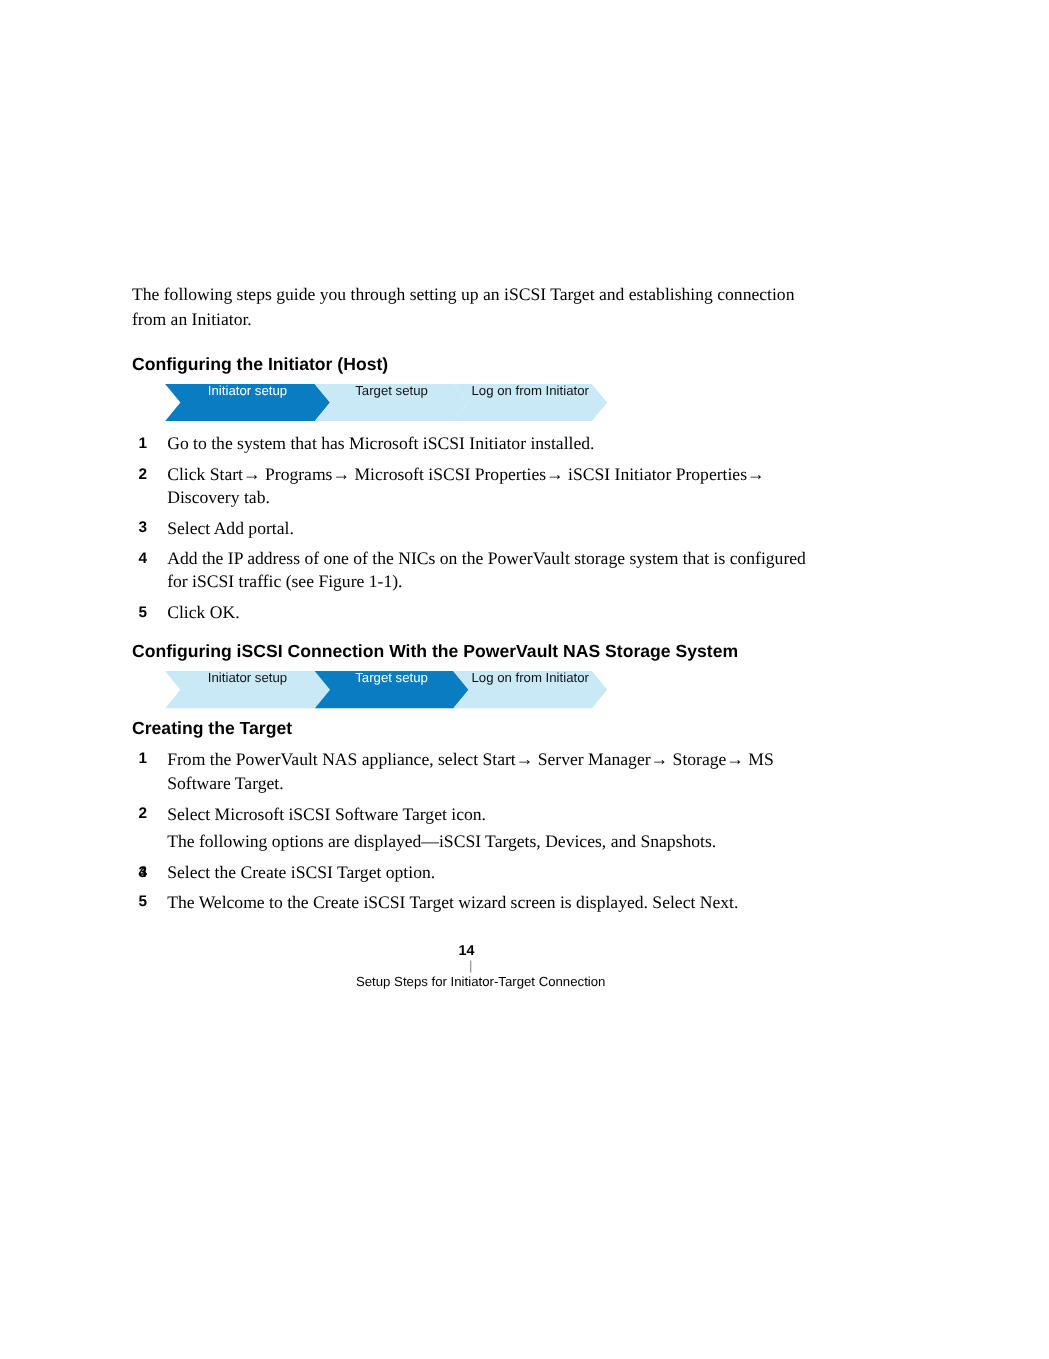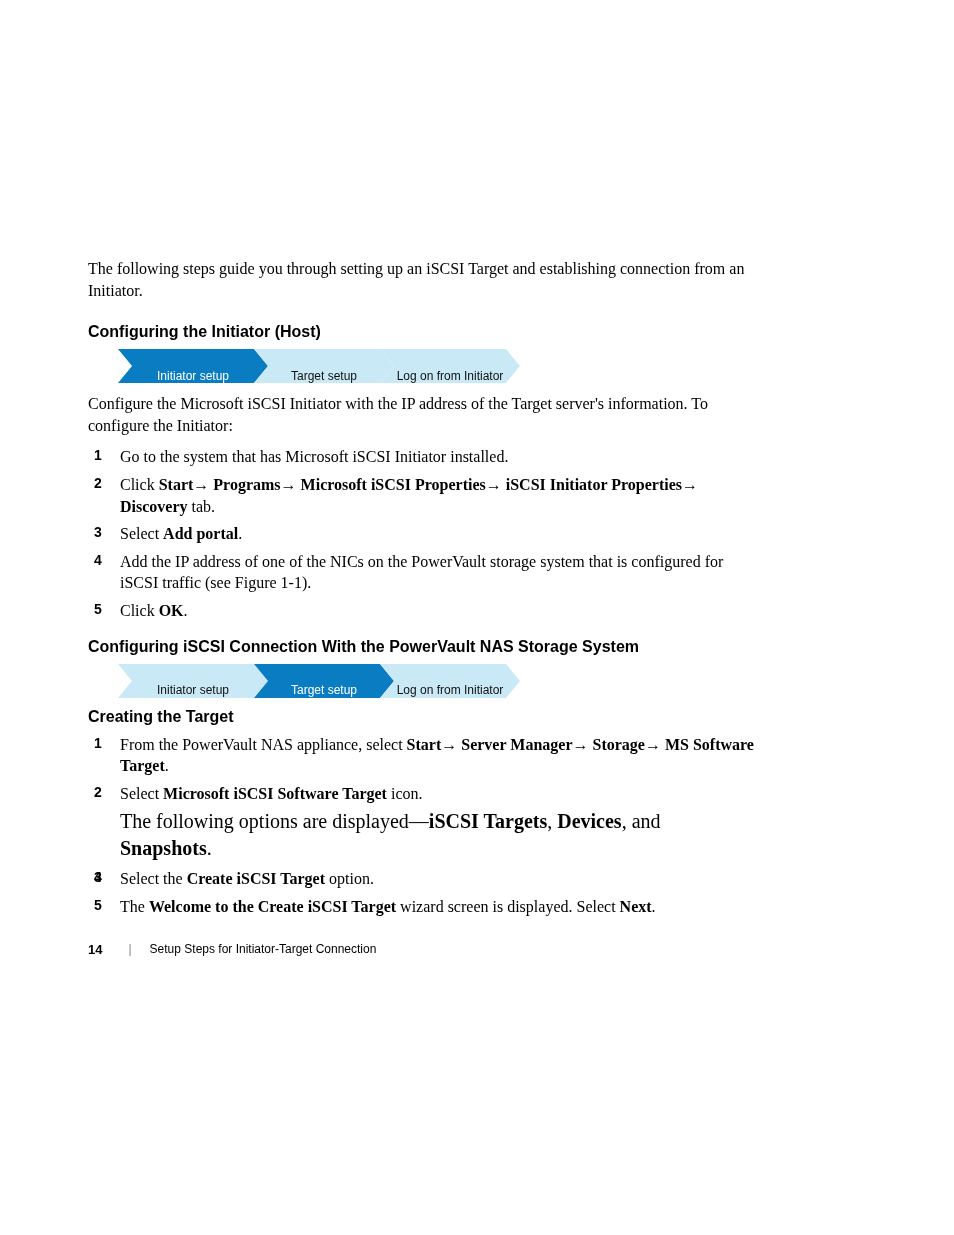--- a/index.html
+++ b/index.html
@@ -4,21 +4,21 @@
 <style>
   html, body {
     margin: 0;
     padding: 0;
     width: 954px;
     background: #fff;
     font-family: Georgia, 'Times New Roman', serif;
     color: #000;
   }
   .page {
-    padding: 258px 200px 0 88px;
+    padding: 258px 200px 0 120px;
     width: 954px;
     box-sizing: border-box;
   }
   .intro {
     font-size: 16px;
     line-height: 1.35;
     margin-bottom: 22px;
   }
   .section-heading {
     font-family: Arial, Helvetica, sans-serif;
@@ -31,21 +31,21 @@
     margin: 6px 0 10px 30px;
     height: 34px;
     position: relative;
     display: flex;
     align-items: center;
   }
   .arrow {
     position: relative;
     height: 34px;
     display: flex;
-    align-items: flex-end;
+    align-items: flex-start;
     justify-content: center;
     font-family: Arial, Helvetica, sans-serif;
     font-size: 12px;
     box-sizing: border-box;
     line-height: 1.1;
     text-align: center;
   }
   .arrow .label {
     position: relative;
     z-index: 2;
@@ -83,32 +83,33 @@
     margin-bottom: 6px;
   }
   ol.steps > li .num {
     position: absolute;
     left: 6px;
     top: 0;
     font-family: Arial, Helvetica, sans-serif;
     font-weight: 700;
     font-size: 14px;
   }
-  .bold { font-weight: 700; }
+  .bold { font-weight: 400; }
   .subtext {
-    font-size: 20px;
+    font-size: 16px;
     line-height: 1.35;
     margin-top: 4px;
   }
   .footer {
     margin-top: 24px;
     display: flex;
     align-items: center;
     font-family: Arial, Helvetica, sans-serif;
     font-size: 12px;
+    flex-direction: column;
   }
   .pagenum {
     font-weight: 700;
     font-size: 13px;
     margin-right: 26px;
   }
   .footer-sep {
     color: #888;
     margin-right: 18px;
   }
@@ -136,21 +137,20 @@
       <span class="label">Target setup</span>
     </div>
     <div class="arrow inactive aw3">
       <svg viewBox="0 0 140 34" preserveAspectRatio="none">
           <polygon points="0,0 126,0 140,17 126,34 0,34 14,17" fill="#c9e9f6"></polygon>
         </svg>
       <span class="label">Log on from Initiator</span>
     </div>
   </div>
 
-  <div class="body-text">Configure the Microsoft iSCSI Initiator with the IP address of the Target server's information. To configure the Initiator:</div>
 
   <ol class="steps">
     <li>
       <span class="num">1</span>
       <span>Go to the system that has Microsoft iSCSI Initiator installed.</span>
     </li>
     <li>
       <span class="num">2</span>
       <span>
         <span>Click </span><span class="bold">Start</span><span>→</span> <span class="bold">Programs</span><span>→</span> <span class="bold">Microsoft iSCSI Properties</span><span>→</span> <span class="bold">iSCSI Initiator Properties</span><span>→</span> <span class="bold">Discovery</span><span> tab.</span>

